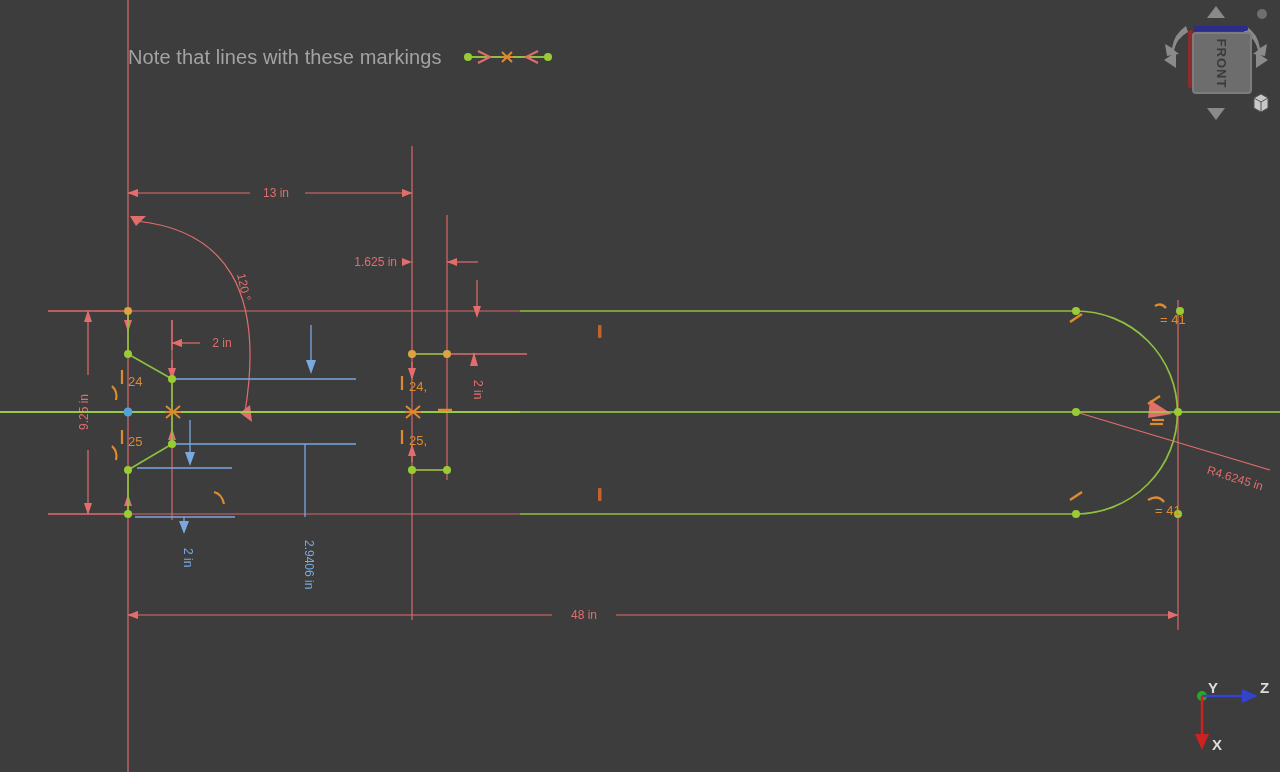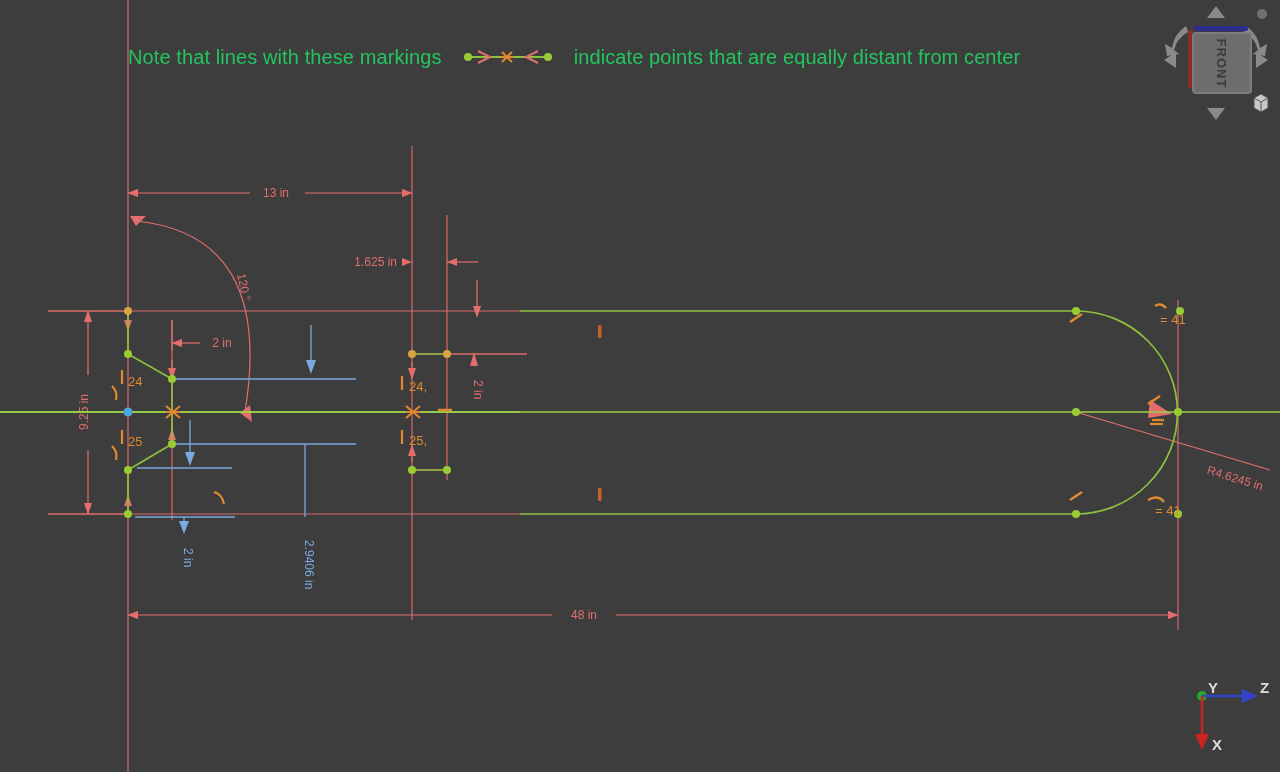--- a/index.html
+++ b/index.html
@@ -9,21 +9,21 @@
     font-family:"Liberation Sans","DejaVu Sans",sans-serif;
     color:#d8d8d8;
   }
   #canvas-root{position:absolute;inset:0;}
   svg.layer{position:absolute;left:0;top:0;width:1280px;height:772px;overflow:visible;}
 
   
   #note-banner{
     position:absolute;left:128px;top:38px;width:1010px;height:38px;
     display:flex;align-items:center;gap:20px;
-    font-size:20px;color:#22c55e;white-space:nowrap;
+    font-size:20px;color:#a3a3a3;white-space:nowrap;
   }
   #note-banner .note-text{letter-spacing:.1px;}
   #note-marking-sample{display:inline-block;vertical-align:middle;}
 
   
   #view-cube{position:absolute;right:4px;top:2px;width:120px;height:122px;}
   #view-cube .cube-face{
     position:absolute;left:36px;top:30px;width:56px;height:58px;
     background:#6d6d6d;border:2px solid #7d7d7d;
     border-radius:4px;
@@ -290,21 +290,20 @@
     <svg id="note-marking-sample" width="92" height="18" viewBox="0 0 92 18">
       <line x1="6" y1="9" x2="86" y2="9" stroke="#8fbf3f" stroke-width="2"></line>
       <circle cx="6" cy="9" r="4" fill="#99cc33"></circle>
       <circle cx="86" cy="9" r="4" fill="#99cc33"></circle>
       <path d="M 16,3 L 28,9 L 16,15" fill="none" stroke="#e36d6d" stroke-width="2"></path>
       <path d="M 76,3 L 64,9 L 76,15" fill="none" stroke="#e36d6d" stroke-width="2"></path>
       <line x1="40" y1="4" x2="50" y2="14" stroke="#e08a2e" stroke-width="2"></line>
       <line x1="50" y1="4" x2="40" y2="14" stroke="#e08a2e" stroke-width="2"></line>
       <line x1="39" y1="9" x2="51" y2="9" stroke="#e08a2e" stroke-width="2"></line>
     </svg>
-    <span class="note-text">indicate points that are equally distant from center</span>
   </div>
 
   <div id="view-cube">
     <svg width="120" height="122" viewBox="0 0 120 122" style="position:absolute;left:0;top:0;">
 
       <g fill="#8a8a8a">
         <path d="M 30,24 q -12,8 -14,22 l -7,-4 l 2,12 l 12,-2 l -5,-4 q 3,-12 14,-18 z"></path>
       </g>
       <g fill="#8a8a8a">
         <path d="M 90,24 q 12,8 14,22 l 7,-4 l -2,12 l -12,-2 l 5,-4 q -3,-12 -14,-18 z"></path>

